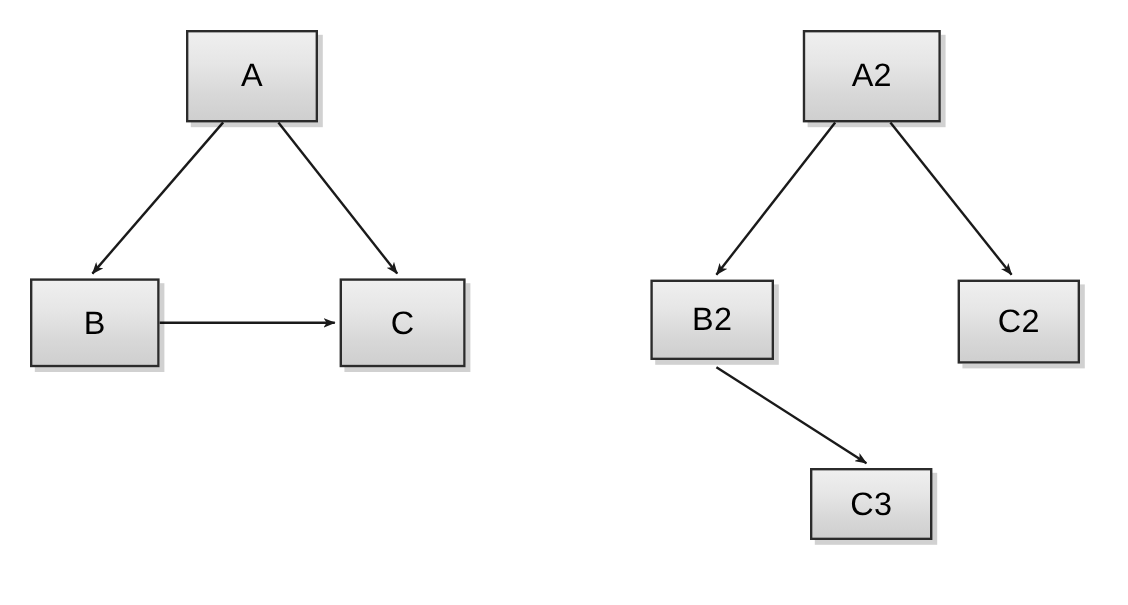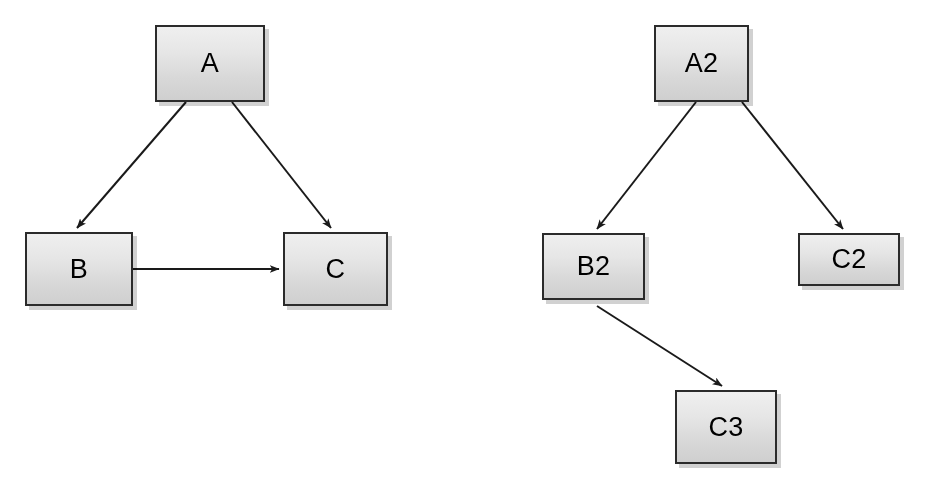--- a/index.html
+++ b/index.html
@@ -71,27 +71,27 @@
   <div id="nodes-layer">
       <div class="node-box" style="left: 155px; top: 25px; width: 110px; height: 77px;">
         <span class="node-label">A</span>
       </div>
       <div class="node-box" style="left: 25px; top: 232px; width: 108px; height: 74px;">
         <span class="node-label">B</span>
       </div>
       <div class="node-box" style="left: 283px; top: 232px; width: 105px; height: 74px;">
         <span class="node-label">C</span>
       </div>
-      <div class="node-box" style="left: 654px; top: 25px; width: 95px; height: 77px;">
+      <div class="node-box" style="left: 669px; top: 25px; width: 115px; height: 77px;">
         <span class="node-label">A2</span>
       </div>
       <div class="node-box" style="left: 542px; top: 233px; width: 103px; height: 67px;">
         <span class="node-label">B2</span>
       </div>
-      <div class="node-box" style="left: 798px; top: 233px; width: 102px; height: 53px;">
+      <div class="node-box" style="left: 798px; top: 233px; width: 102px; height: 70px;">
         <span class="node-label">C2</span>
       </div>
-      <div class="node-box" style="left: 675px; top: 390px; width: 102px; height: 74px;">
+      <div class="node-box" style="left: 675px; top: 390px; width: 102px; height: 60px;">
         <span class="node-label">C3</span>
       </div>
     </div>
 
 </div>
 
 </body></html>

